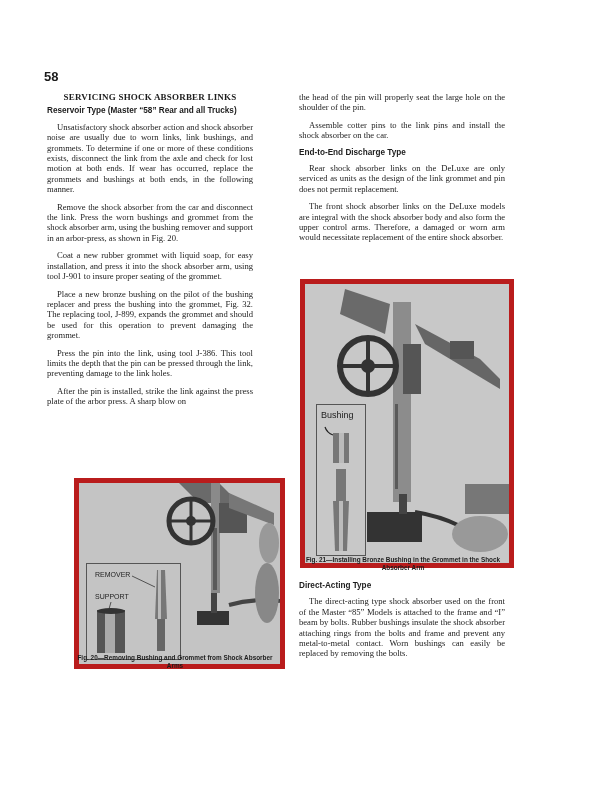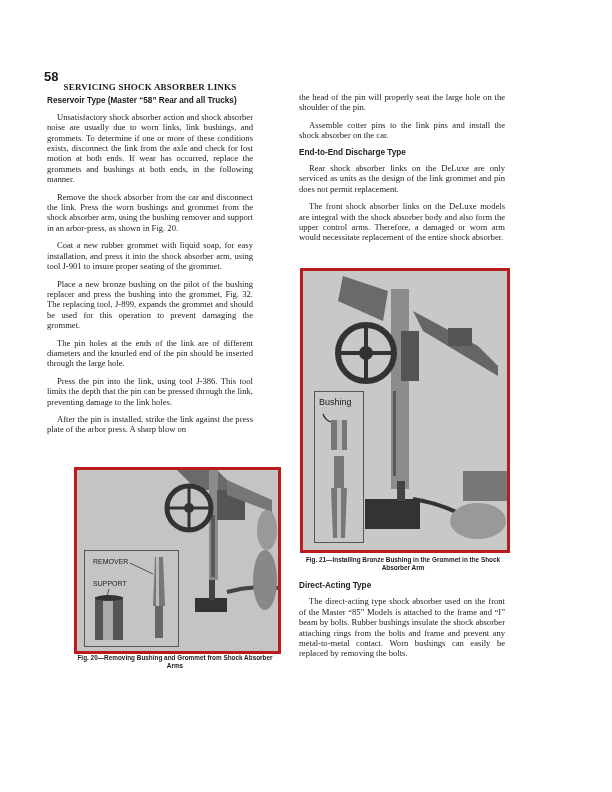--- a/index.html
+++ b/index.html
@@ -1,29 +1,29 @@
 <!DOCTYPE html>
 <html><head>
 <meta charset="utf-8">
 <style>
   html, body { margin: 0; padding: 0; background: #ffffff; }
   body { width: 612px; height: 792px; position: relative; overflow: hidden;
          font-family: "Liberation Serif", "DejaVu Serif", serif; color: #1c1c1c; }
   .page-number { position: absolute; left: 44px; top: 69px; font-family: "Liberation Sans", sans-serif;
                  font-weight: bold; font-size: 13px; }
   .col { position: absolute; width: 206px; font-size: 8.6px; line-height: 10.4px; text-align: justify; }
-  .col.left { left: 47px; top: 82px; }
+  .col.left { left: 47px; top: 92px; }
   .col.right { left: 299px; top: 92px; }
   .section-title { font-family: "Liberation Serif", serif; font-weight: bold; font-size: 9px;
                    text-align: center; letter-spacing: 0.2px; margin: 0 0 4px 0; }
   .subhead { font-family: "Liberation Sans", sans-serif; font-weight: bold; font-size: 8.2px;
              margin: 0 0 5px 0; text-align: left; }
   p { margin: 0 0 7px 0; text-indent: 10px; }
   p.cont { text-indent: 0; }
-  .figure { position: absolute; border: 3px solid #b91c1c; background: #3b82f6; overflow: hidden; }
+  .figure { position: absolute; border: 5px solid #b91c1c; background: #3b82f6; overflow: hidden; margin-top: 11px; }
   .fig20 { left: 74px; top: 467px; width: 201px; height: 181px; }
   .fig21 { left: 300px; top: 268px; width: 204px; height: 279px; }
   .caption { position: absolute; font-family: "Liberation Sans", sans-serif; font-weight: bold;
              font-size: 6.4px; line-height: 8px; text-align: center; }
   .cap20 { left: 72px; top: 654px; width: 206px; }
   .cap21 { left: 298px; top: 556px; width: 210px; }
   .label { position: absolute; font-family: "Liberation Sans", sans-serif; font-size: 7px; color: #222; }
   .inset { position: absolute; border: 1px solid #555; }
 </style>
 </head>
@@ -31,21 +31,20 @@
 
 <div class="page-number">58</div>
 
 <div class="col left">
   <div class="section-title">SERVICING SHOCK ABSORBER LINKS</div>
   <div class="subhead">Reservoir Type (Master “58” Rear and all Trucks)</div>
   <p>Unsatisfactory shock absorber action and shock absorber noise are usually due to worn links, link bushings, and grommets. To determine if one or more of these conditions exists, disconnect the link from the axle and check for lost motion at both ends. If wear has occurred, replace the grommets and bushings at both ends, in the following manner.</p>
   <p>Remove the shock absorber from the car and disconnect the link. Press the worn bushings and grommet from the shock absorber arm, using the bushing remover and support in an arbor-press, as shown in Fig. 20.</p>
   <p>Coat a new rubber grommet with liquid soap, for easy installation, and press it into the shock absorber arm, using tool J-901 to insure proper seating of the grommet.</p>
   <p>Place a new bronze bushing on the pilot of the bushing replacer and press the bushing into the grommet, Fig. 32. The replacing tool, J-899, expands the grommet and should be used for this operation to prevent damaging the grommet.</p>
-  <p>The pin holes at the ends of the link are of different diameters and the knurled end of the pin should be inserted through the large hole.</p>
   <p>Press the pin into the link, using tool J-386. This tool limits the depth that the pin can be pressed through the link, preventing damage to the link holes.</p>
   <p>After the pin is installed, strike the link against the press plate of the arbor press. A sharp blow on</p>
 </div>
 
 <div class="col right">
   <p class="cont">the head of the pin will properly seat the large hole on the shoulder of the pin.</p>
   <p>Assemble cotter pins to the link pins and install the shock absorber on the car.</p>
   <div class="subhead">End-to-End Discharge Type</div>
   <p>Rear shock absorber links on the DeLuxe are only serviced as units as the design of the link grommet and pin does not permit replacement.</p>
   <p>The front shock absorber links on the DeLuxe models are integral with the shock absorber body and also form the upper control arms. Therefore, a damaged or worn arm would necessitate replacement of the entire shock absorber.</p>

